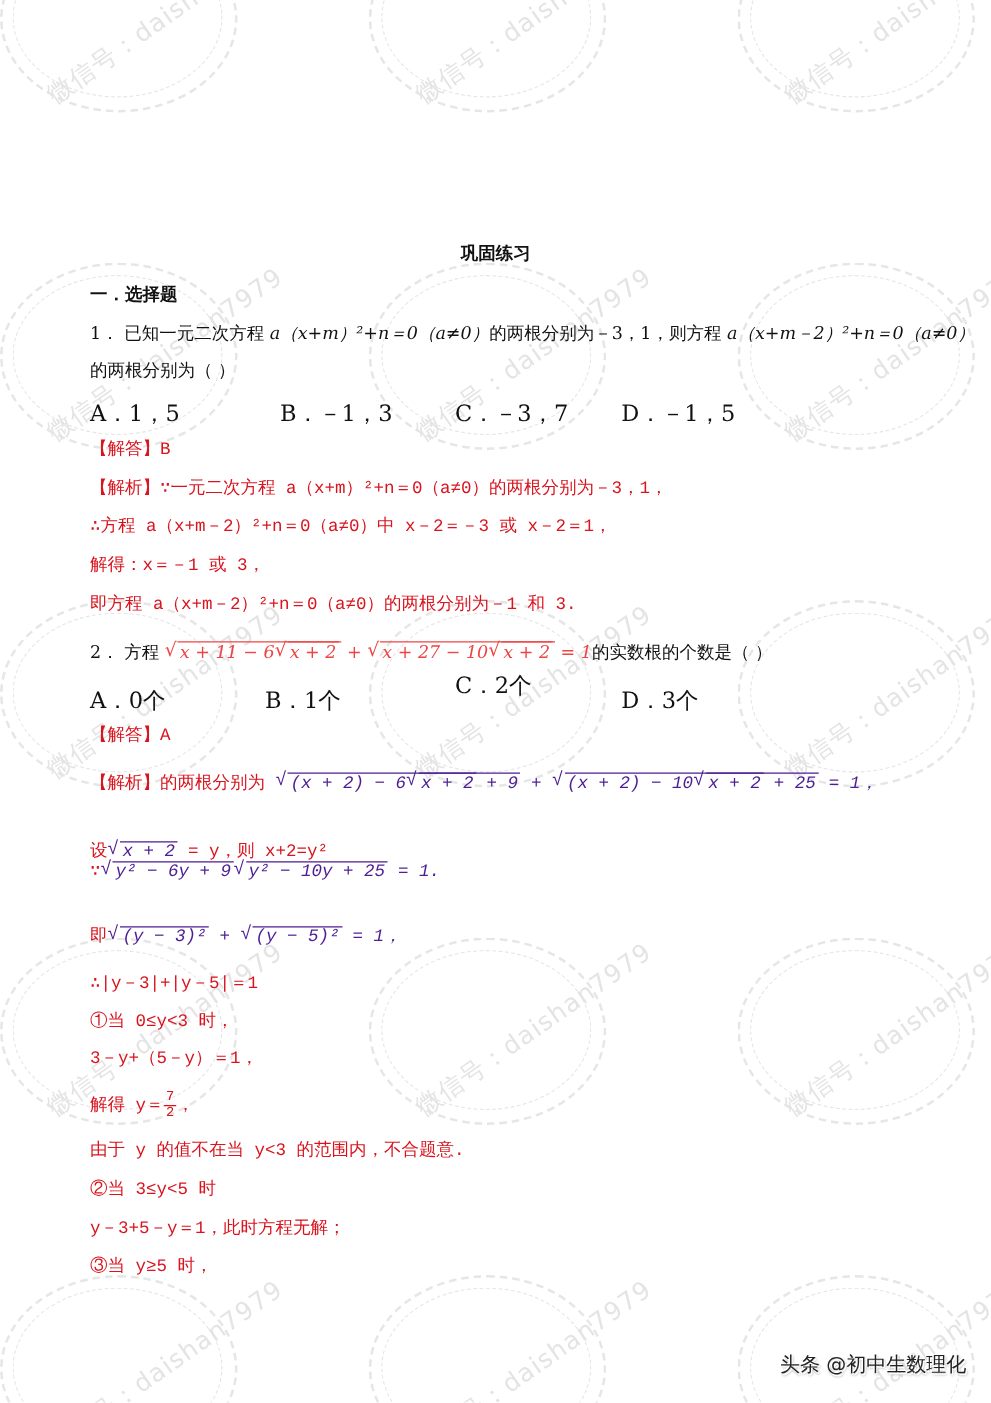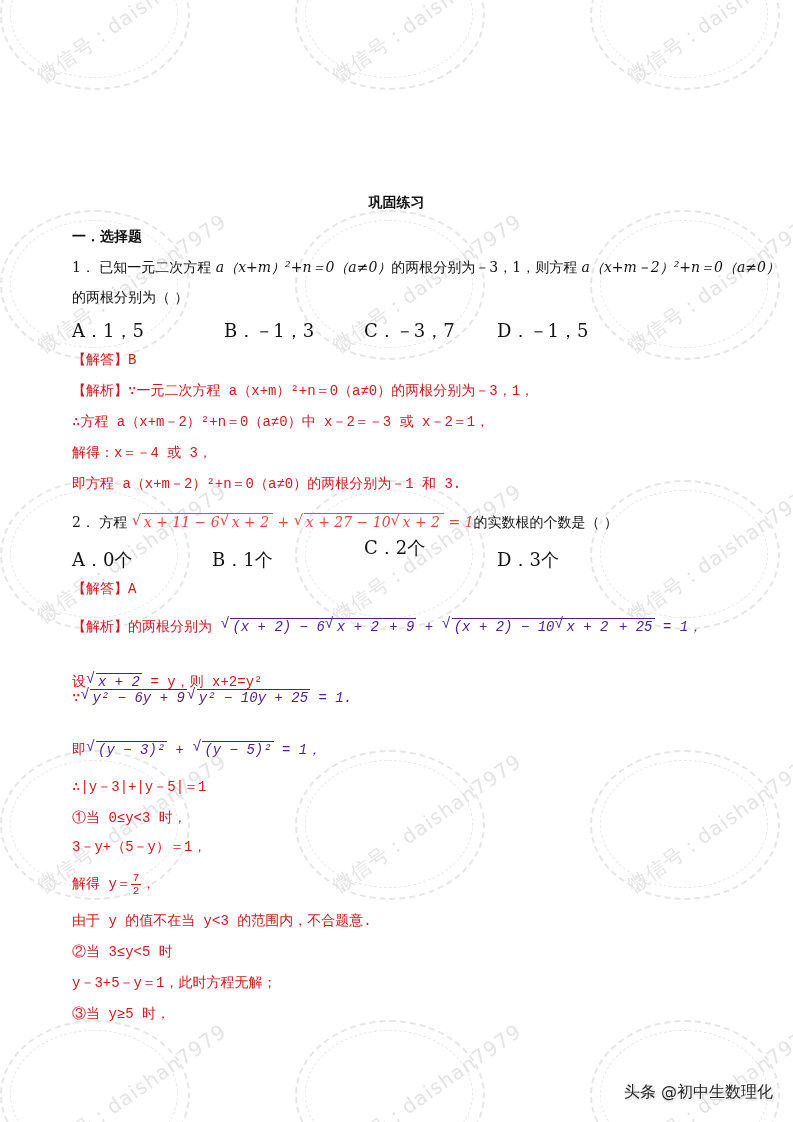--- a/index.html
+++ b/index.html
@@ -121,21 +121,21 @@
   <div class="line" style="top:287px">的两根分别为（      ）</div>
 
   <div class="opt" style="left:72px;top:319px">A．1，5</div>
   <div class="opt" style="left:224px;top:319px">B．－1，3</div>
   <div class="opt" style="left:364px;top:319px">C．－3，7</div>
   <div class="opt" style="left:497px;top:319px">D．－1，5</div>
 
   <div class="line red" style="top:350px">【解答】B</div>
   <div class="line red" style="top:381px">【解析】∵一元二次方程 a（x+m）²+n＝0（a≠0）的两根分别为－3，1，</div>
   <div class="line red" style="top:412px">∴方程 a（x+m－2）²+n＝0（a≠0）中 x－2＝－3 或 x－2＝1，</div>
-  <div class="line red" style="top:443px">解得：x＝－4 或 3，</div>
+  <div class="line red" style="top:443px">解得：x＝－1 或 3，</div>
   <div class="line red" style="top:474px">即方程 a（x+m－2）²+n＝0（a≠0）的两根分别为－1 和 3.</div>
 
   <div class="line" style="top:512px">
     <span>2．  方程</span>
     <span class="sqrt math"><span class="rad"><span>x + 11 − 6</span><span class="sqrt"><span class="rad">x + 2</span></span></span></span><span class="math"> + </span><span class="sqrt math"><span class="rad"><span>x + 27 − 10</span><span class="sqrt"><span class="rad">x + 2</span></span></span></span><span class="math"> = 1</span><span>的实数根的个数是（      ）</span>
   </div>
 
   <div class="opt" style="left:72px;top:548px">A．0个</div>
   <div class="opt" style="left:212px;top:548px">B．1个</div>
   <div class="opt" style="left:364px;top:536px">C．2个</div>

